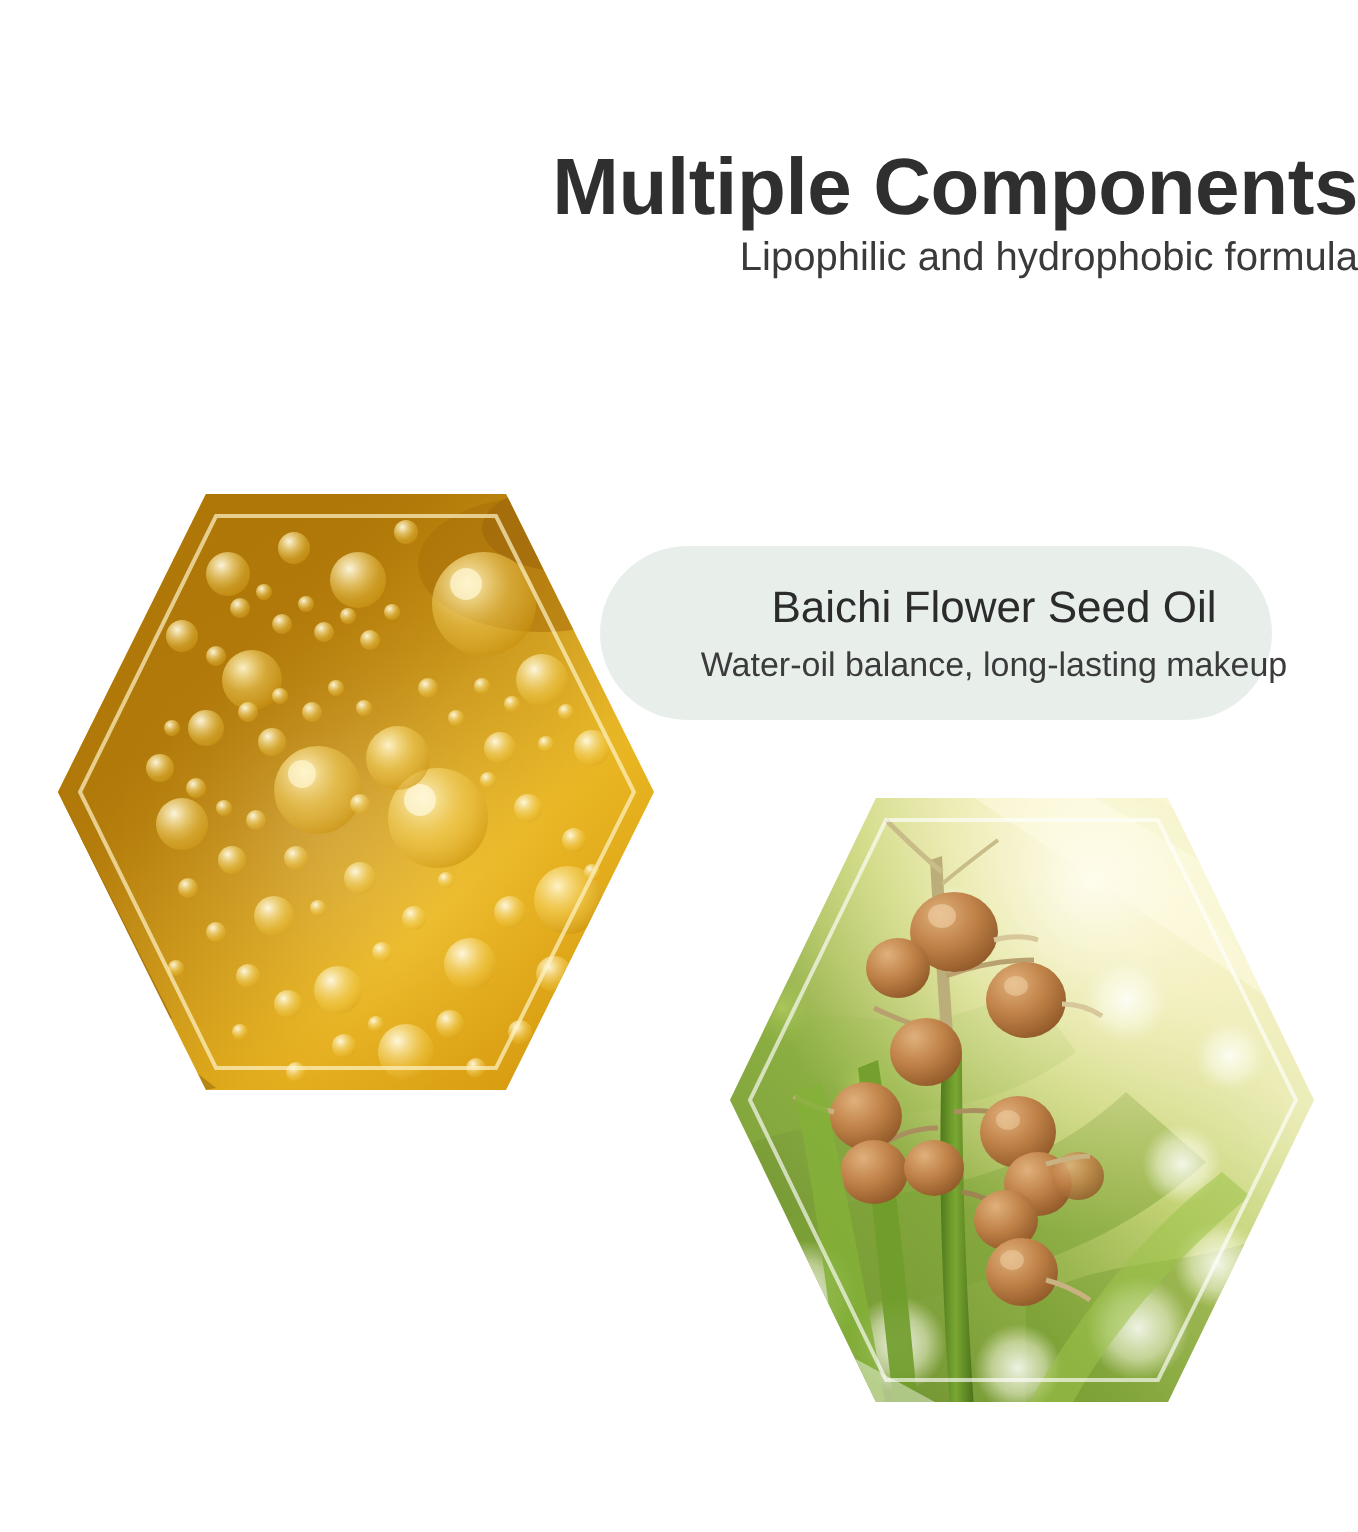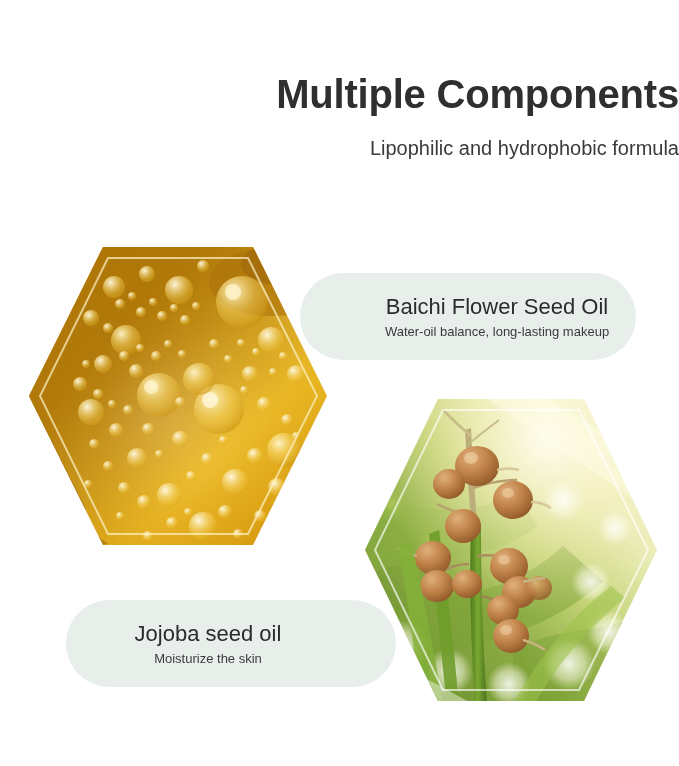--- a/index.html
+++ b/index.html
@@ -30,21 +30,20 @@
   .page-title {
     margin-top: 72px;
     font-size: 40px;
     font-weight: bold;
     color: #2f2f2f;
     letter-spacing: -0.2px;
     line-height: 1.12;
   }
 
   .page-subtitle {
-    margin-top: 19px;
     font-size: 20px;
     font-weight: normal;
     color: #3a3a3a;
     line-height: 1.2;
   }
 
   
   .label-card {
     position: absolute;
     background: #e8efeb;
@@ -76,21 +75,21 @@
   .card-heading {
     font-size: 22px;
     font-weight: normal;
     color: #2b2b2b;
     line-height: 1.25;
     white-space: nowrap;
   }
 
   .card-sub {
     margin-top: 4px;
-    font-size: 13px;
+    font-size: 17px;
     font-weight: normal;
     color: #3b3b3b;
     line-height: 1.25;
     white-space: nowrap;
   }
 
   
   .hex {
     position: absolute;
   }
@@ -121,24 +120,20 @@
   <div class="header">
     <div class="page-title">Multiple Components</div>
     <div class="page-subtitle">Lipophilic and hydrophobic formula</div>
   </div>
 
   <div class="label-card card-oil">
     <div class="card-heading">Baichi Flower Seed Oil</div>
     <div class="card-sub">Water-oil balance, long-lasting makeup</div>
   </div>
 
-  <div class="label-card card-jojoba">
-    <div class="card-heading">Jojoba seed oil</div>
-    <div class="card-sub">Moisturize the skin</div>
-  </div>
 
   <div class="hex hex-oil">
     <svg viewBox="0 0 300 304" xmlns="http://www.w3.org/2000/svg">
       <defs>
         <clipPath id="hexClipOil">
           <polygon points="75,3 225,3 299,152 225,301 75,301 1,152"></polygon>
         </clipPath>
 
         <linearGradient id="oilBase" x1="0.18" y1="0.05" x2="0.82" y2="0.98">
           <stop offset="0%" stop-color="#d9a316"></stop>

